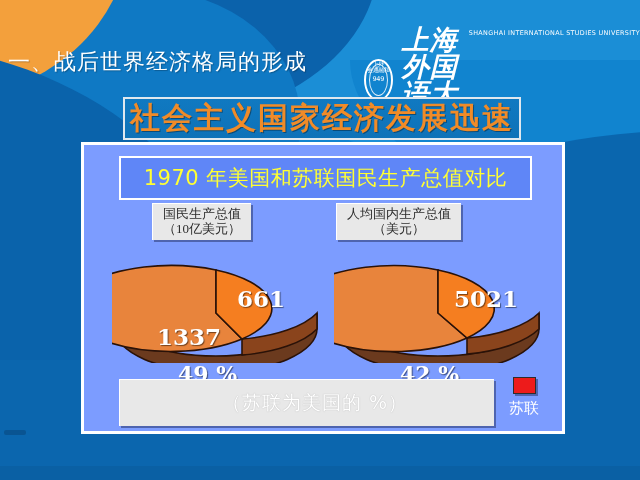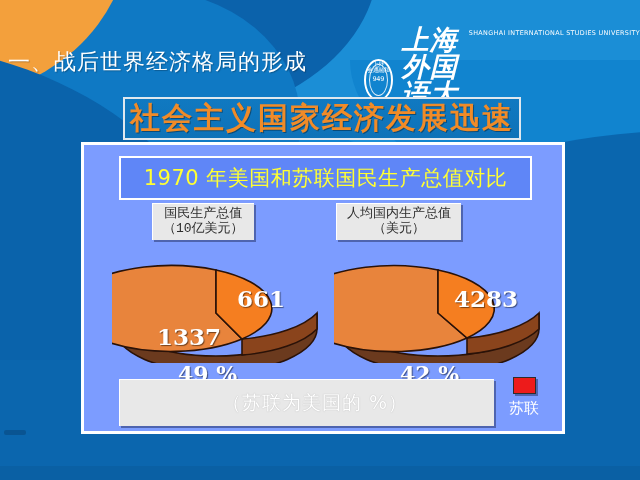--- a/index.html
+++ b/index.html
@@ -235,21 +235,21 @@
     justify-content: center;
     flex-direction: column;
     box-sizing: border-box;
     padding: 3px 10px 4px;
   }
   .series-box .l1, .series-box .l2 {
     font-size: 13px;
     color: #2c2c2c;
     line-height: 1.12;
     white-space: nowrap;
-    font-family: Liberation Mono, monospace;
+    font-family: Liberation Serif, serif;
   }
   #series-box-left  { left: 68px; top: 58px; }
   #series-box-right { left: 252px; top: 58px; text-align: right; }
 
   
   .pie-wrap { position: absolute; }
   #pie-left  { left: 28px; top: 118px; }
   #pie-right { left: 250px; top: 118px; }
 
   .pie-svg { display: block; }
@@ -378,21 +378,21 @@
       <div class="pie-label lbl-pct" style="left:66px; top:98px;">49 %</div>
     </div>
 
     <div class="pie-wrap" id="pie-right">
       <svg class="pie-svg" width="208" height="100" viewBox="0 0 208 100">
         <path d="M3,50 A101,43 0 0 0 205,50 L205,66 A101,43 0 0 1 3,66 Z" fill="#6B3A1E" stroke="#2a1208" stroke-width="1.6"></path>
         <path d="M133,91 L133,75 A101,43 0 0 0 205,50 L205,66 A101,43 0 0 1 133,91 Z" fill="#8A441C" stroke="#2a1208" stroke-width="1.6"></path>
         <path d="M104,50 L104,7 A101,43 0 1 0 133,75 Z" fill="#E8843C" stroke="#2a1208" stroke-width="1.6"></path>
         <path d="M104,50 L104,7 A101,43 0 0 1 133,75 Z" fill="#F57E20" stroke="#2a1208" stroke-width="1.6"></path>
       </svg>
-      <div class="pie-label lbl-top" style="left:120px; top:22px;">4283</div>
+      <div class="pie-label lbl-top" style="left:120px; top:22px;">5021</div>
       <div class="pie-label lbl-pct" style="left:66px; top:98px;">42 %</div>
     </div>
 
     <div class="note-bar">
       <div class="note-bar-text">（苏联为美国的 %）</div>
     </div>
 
     <div class="legend">
       <div class="legend-swatch"></div>
       <div class="legend-label">苏联</div>

